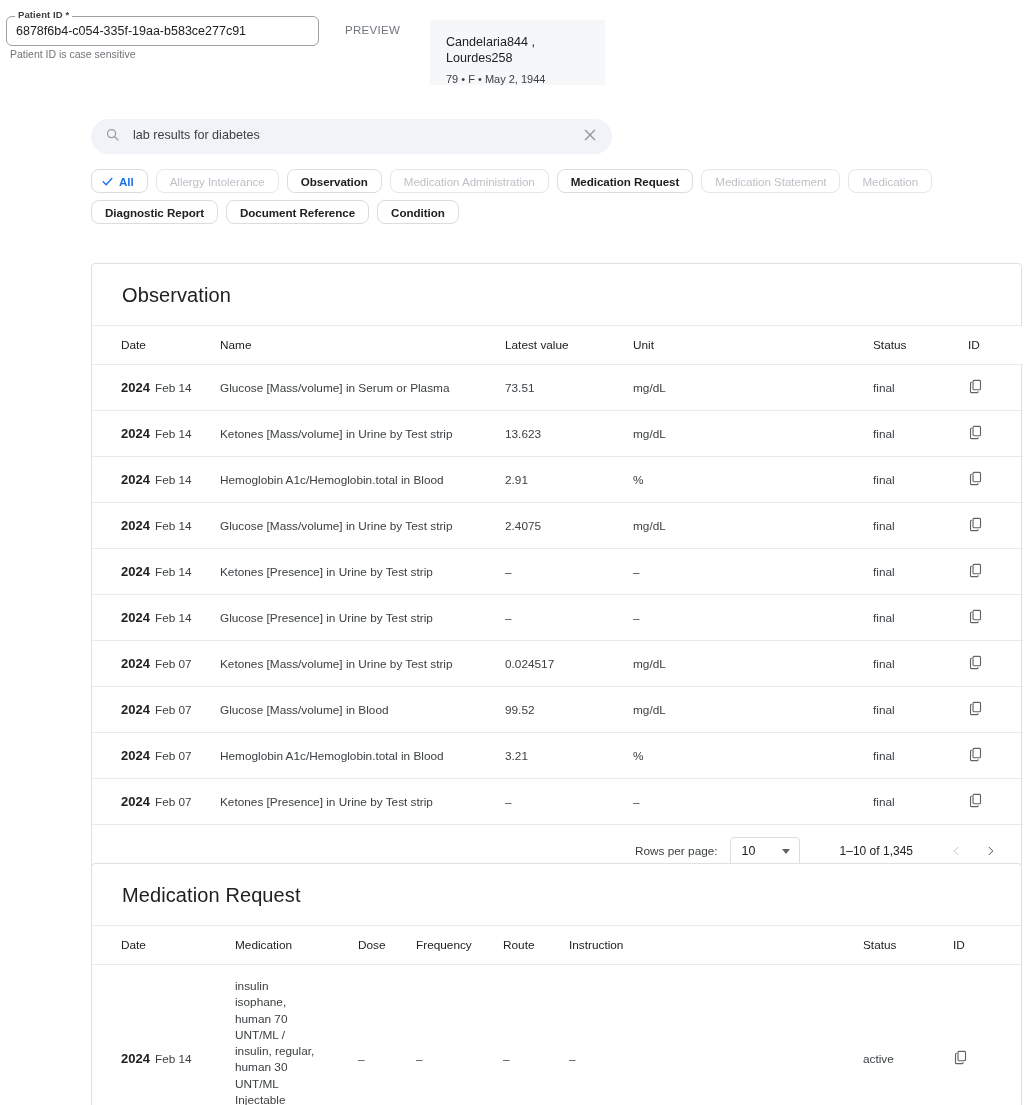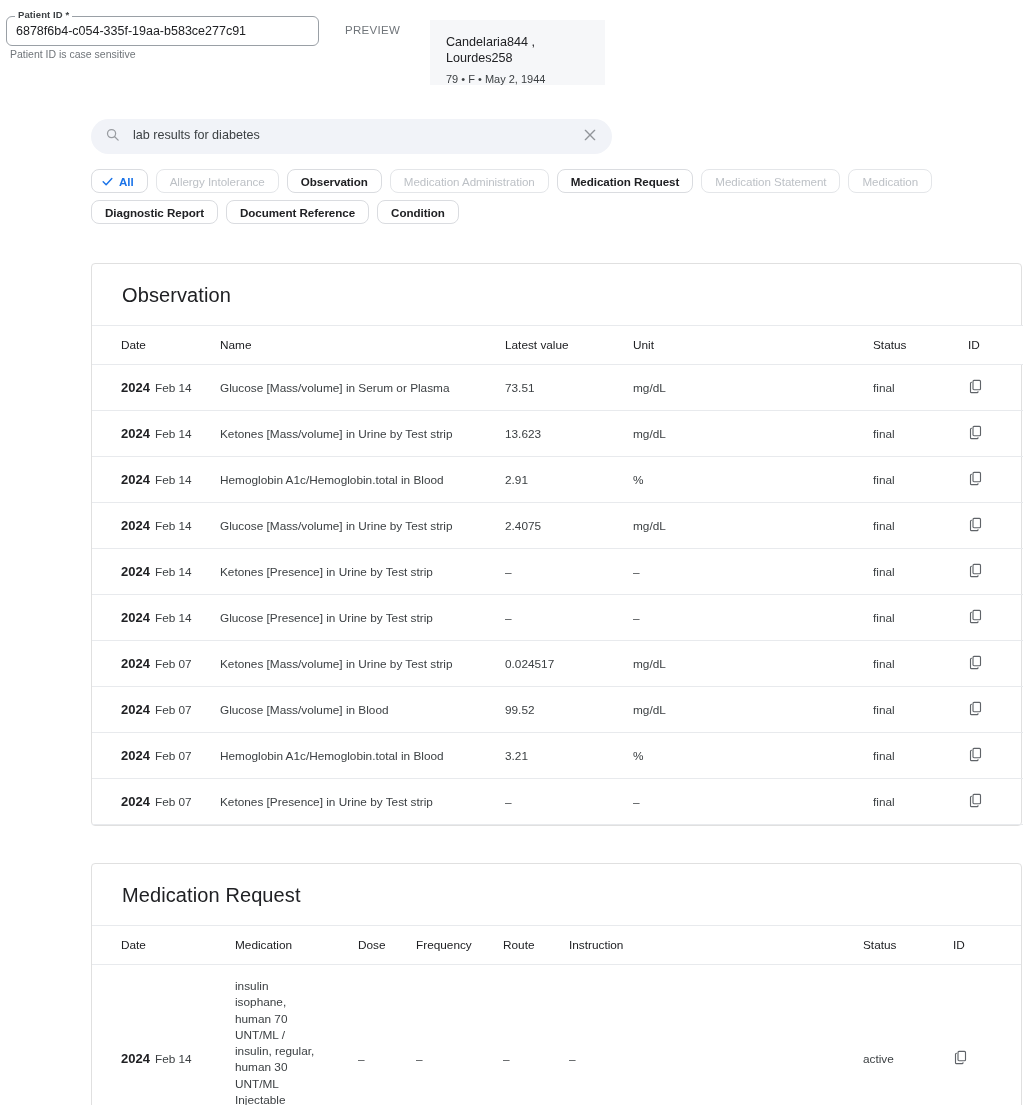--- a/index.html
+++ b/index.html
@@ -369,20 +369,38 @@
           <td>–</td>
           <td>final</td>
           <td><span class="copy-btn"><svg viewBox="0 0 24 24" width="15" height="16" fill="none" stroke="#5f6368" stroke-width="1.8">
                 <rect x="8" y="3" width="12" height="15" rx="1.6"></rect>
                 <path d="M16 20.4v.6a1.6 1.6 0 0 1-1.6 1.6H5.6A1.6 1.6 0 0 1 4 21V7.6A1.6 1.6 0 0 1 5.6 6h.6"></path>
               </svg></span></td>
         </tr>
       </tbody>
   </table>
 
+  <div class="pager">
+    <span class="pager-label">Rows per page:</span>
+    <div class="pager-select">
+      <span>10</span>
+      <span class="caret"></span>
+    </div>
+    <span class="pager-range">1–10 of 1,345</span>
+    <span class="arrow-btn">
+      <svg viewBox="0 0 24 24" fill="none" stroke="#bdc1c6" stroke-width="2" stroke-linecap="round" stroke-linejoin="round">
+          <polyline points="15,4 7,12 15,20"></polyline>
+        </svg>
+    </span>
+    <span class="arrow-btn">
+      <svg viewBox="0 0 24 24" fill="none" stroke="#3c4043" stroke-width="2" stroke-linecap="round" stroke-linejoin="round">
+          <polyline points="9,4 17,12 9,20"></polyline>
+        </svg>
+    </span>
+  </div>
 </div>
 
 <div class="card" id="med-card" style="top:863px; height:260px; overflow:hidden;">
   <div class="card-title">Medication Request</div>
 
   <table class="t-med">
     <colgroup>
       <col class="m-date">
         <col class="m-med">
         <col class="m-dose">

